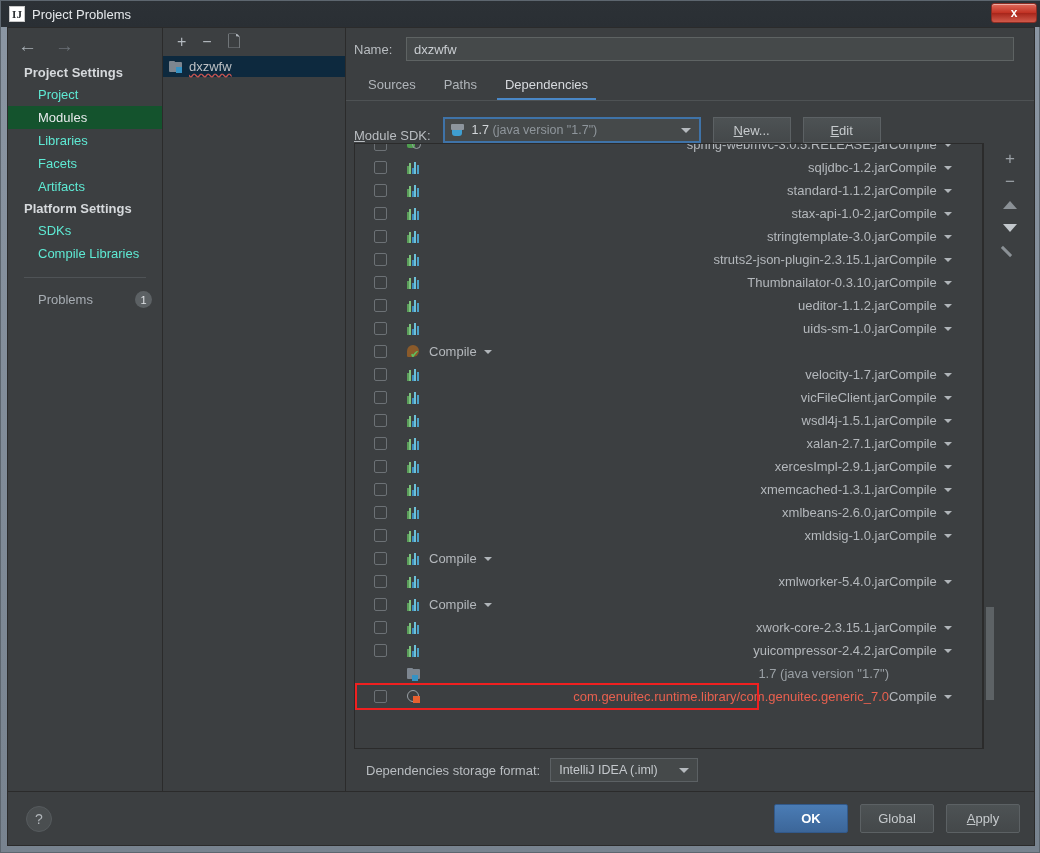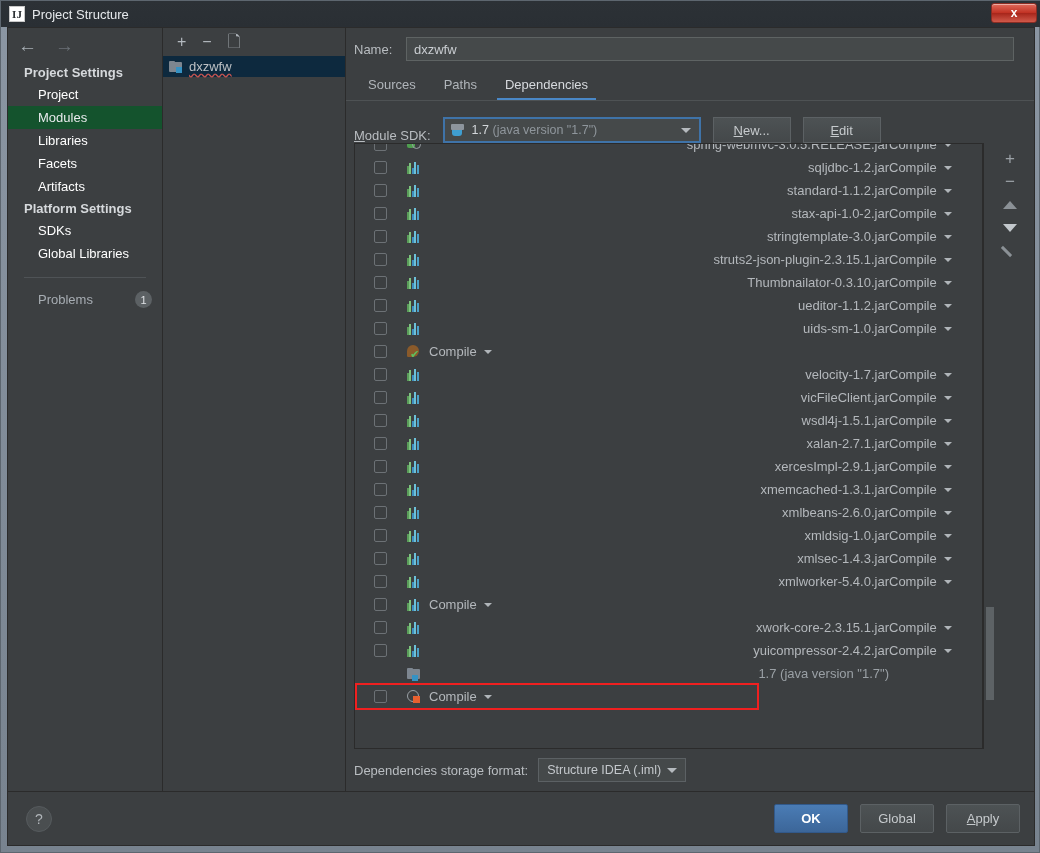--- a/index.html
+++ b/index.html
@@ -55,21 +55,21 @@
     padding-top: 0px; position: relative;
   }
   #navarrows { height: 34px; display: flex; align-items: center; padding-left: 10px; gap: 18px; }
   .navarrow { color: #a9b0b6; font-size: 19px; line-height: 1; }
   .navarrow.fwd { color: #6b7177; }
   .nav-group {
     color: #d6d9dc; font-size: 13px; font-weight: bold;
     padding: 3px 0 3px 16px;
   }
   .nav-item {
-    color: #ffffff; font-size: 13px; padding: 3px 0 3px 30px; line-height: 17px;
+    color: #5eead4; font-size: 13px; padding: 3px 0 3px 30px; line-height: 17px;
   }
   .nav-item.selected { background: #14532d; color: #e8eaec; }
   #nav-sep { height: 1px; background: #4f5356; margin: 12px 16px 10px 16px; }
   #nav-problems {
     display: flex; align-items: center; padding: 3px 10px 3px 30px;
     color: #a7adb3; font-size: 13px;
   }
   #nav-problems .lbl { flex: 1; }
   .badge {
     width: 17px; height: 17px; border-radius: 50%;
@@ -215,21 +215,21 @@
   .pencil { width:13px;height:13px; position:relative; transform: rotate(0deg); }
   .pencil::before{
     content:''; position:absolute; left:1px; top:1px; width:3px; height:13px;
     background:#8b9196; transform: rotate(-45deg); transform-origin: center;
   }
 
   
   #storagerow {
     height: 42px; display: flex; align-items: center; gap: 10px; padding-left: 8px; flex:0 0 auto;
   }
-  #storagelbl { color: #b9bdc1; font-size: 13px; }
+  #storagelbl { color: #b9bdc1; font-size: 13px; margin-left: 12px; }
   #storagecombo {
     width: 148px; height: 24px; background: #45494a; border: 1px solid #5c6164;
     display: flex; align-items: center; padding: 0 4px 0 8px;
   }
   #storageval { flex:1; color: #c4c8cc; font-size: 12.5px; }
 
   
   #footer {
     height: 54px; border-top: 1px solid #2b2b2b; display: flex; align-items: center;
     padding: 0 14px 0 18px; flex: 0 0 auto; background:#3c3f41;
@@ -253,21 +253,21 @@
     background: linear-gradient(#4d5254,#44484a); border: 1px solid #5c6164; color: #c6cacd;
   }
 </style>
 </head>
 <body>
 
 <div id="window">
 
   <div id="titlebar">
     <div id="title-ico">IJ</div>
-    <div id="title-text">Project Structure</div>
+    <div id="title-text">Project Problems</div>
     <div id="winbtns">
       <div class="winbtn close">x</div>
     </div>
   </div>
 
   <div id="dialog">
     <div id="dlg-main">
 
       <div id="sidebar">
         <div id="navarrows">
@@ -277,21 +277,21 @@
 
         <div class="nav-group">Project Settings</div>
         <div class="nav-item">Project</div>
         <div class="nav-item selected">Modules</div>
         <div class="nav-item">Libraries</div>
         <div class="nav-item">Facets</div>
         <div class="nav-item">Artifacts</div>
 
         <div class="nav-group">Platform Settings</div>
         <div class="nav-item">SDKs</div>
-        <div class="nav-item">Global Libraries</div>
+        <div class="nav-item">Compile Libraries</div>
 
         <div id="nav-sep"></div>
 
         <div id="nav-problems">
           <div class="lbl">Problems</div>
           <div class="badge">1</div>
         </div>
       </div>
 
       <div id="modcol">
@@ -644,21 +644,20 @@
                     <div class="cb"></div>
                     <div class="rowicon">
                       <div class="jar-ico">
                         <i style="left: 0px; height: 8px; background: rgb(90, 158, 90);"></i>
                         <i style="left: 2.4px; height: 11px; background: rgb(127, 196, 127);"></i>
                         <i style="left: 4.8px; height: 6px; background: rgb(63, 143, 191);"></i>
                         <i style="left: 7.2px; height: 12px; background: rgb(108, 192, 216);"></i>
                         <i style="left: 9.6px; height: 9px; background: rgb(74, 160, 200);"></i>
                       </div>
                     </div>
-                    <div class="rowlabel">xmlsec-1.4.3.jar</div>
                     <div class="rowscope">
                       <span>Compile</span>
                       <div class="scaret"></div>
                     </div>
                   </div>
                   <div class="row">
                     <div class="cb"></div>
                     <div class="rowicon">
                       <div class="jar-ico">
                         <i style="left: 0px; height: 8px; background: rgb(90, 158, 90);"></i>
@@ -735,20 +734,21 @@
                     <div class="rowscope"></div>
                   </div>
                   <div class="row errorrow">
                     <div class="cb"></div>
                     <div class="rowicon">
                       <div class="lib-ico">
                         <div style="position:absolute;left:0;top:0;width:12px;height:12px;border:1.5px solid #9aa0a5;border-radius:50%;"></div>
                         <div style="position:absolute;left:6px;top:6px;width:7px;height:7px;background:#e8602f;"></div>
                       </div>
                     </div>
+                    <div class="rowlabel">com.genuitec.runtime.library/com.genuitec.generic_7.0</div>
                     <div class="rowscope">
                       <span>Compile</span>
                       <div class="scaret"></div>
                     </div>
                   </div>
                 </div>
               <div id="redbox" style="left: 0px; top: 539px; width: 404px; height: 27px;"></div>
             </div>
           </div>
           <div id="vscroll">
@@ -769,21 +769,21 @@
               </div>
             <div class="stb">
                 <div class="pencil"></div>
               </div>
           </div>
         </div>
 
         <div id="storagerow">
           <div id="storagelbl">Dependencies storage format:</div>
           <div id="storagecombo">
-            <div id="storageval">Structure IDEA (.iml)</div>
+            <div id="storageval">IntelliJ IDEA (.iml)</div>
             <div class="caret"></div>
           </div>
         </div>
       </div>
     </div>
 
     <div id="footer">
       <div id="helpbtn">?</div>
       <div id="footer-spacer"></div>
       <div class="fbtn primary">OK</div>

